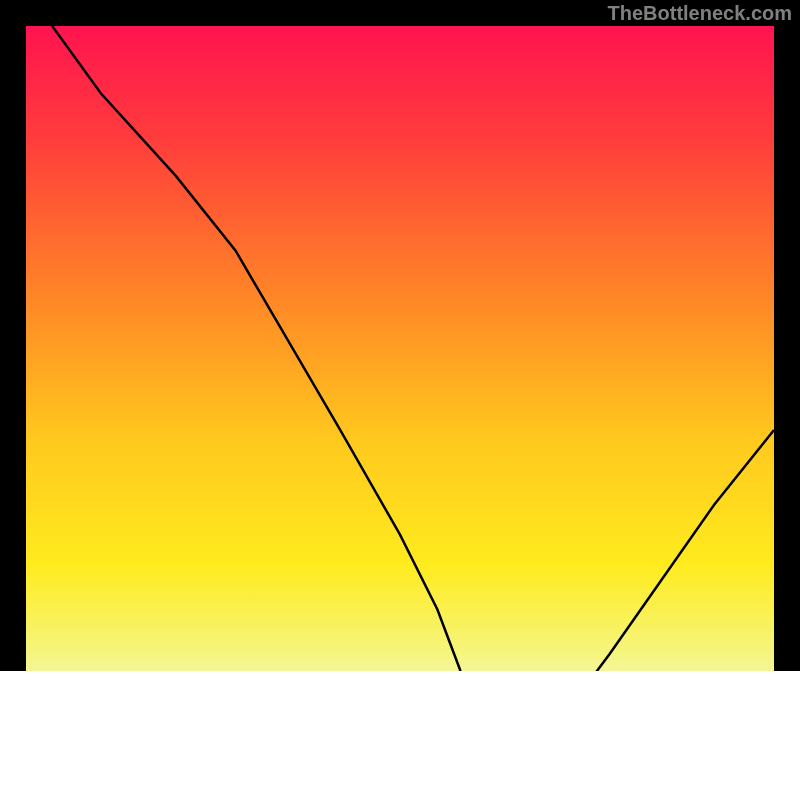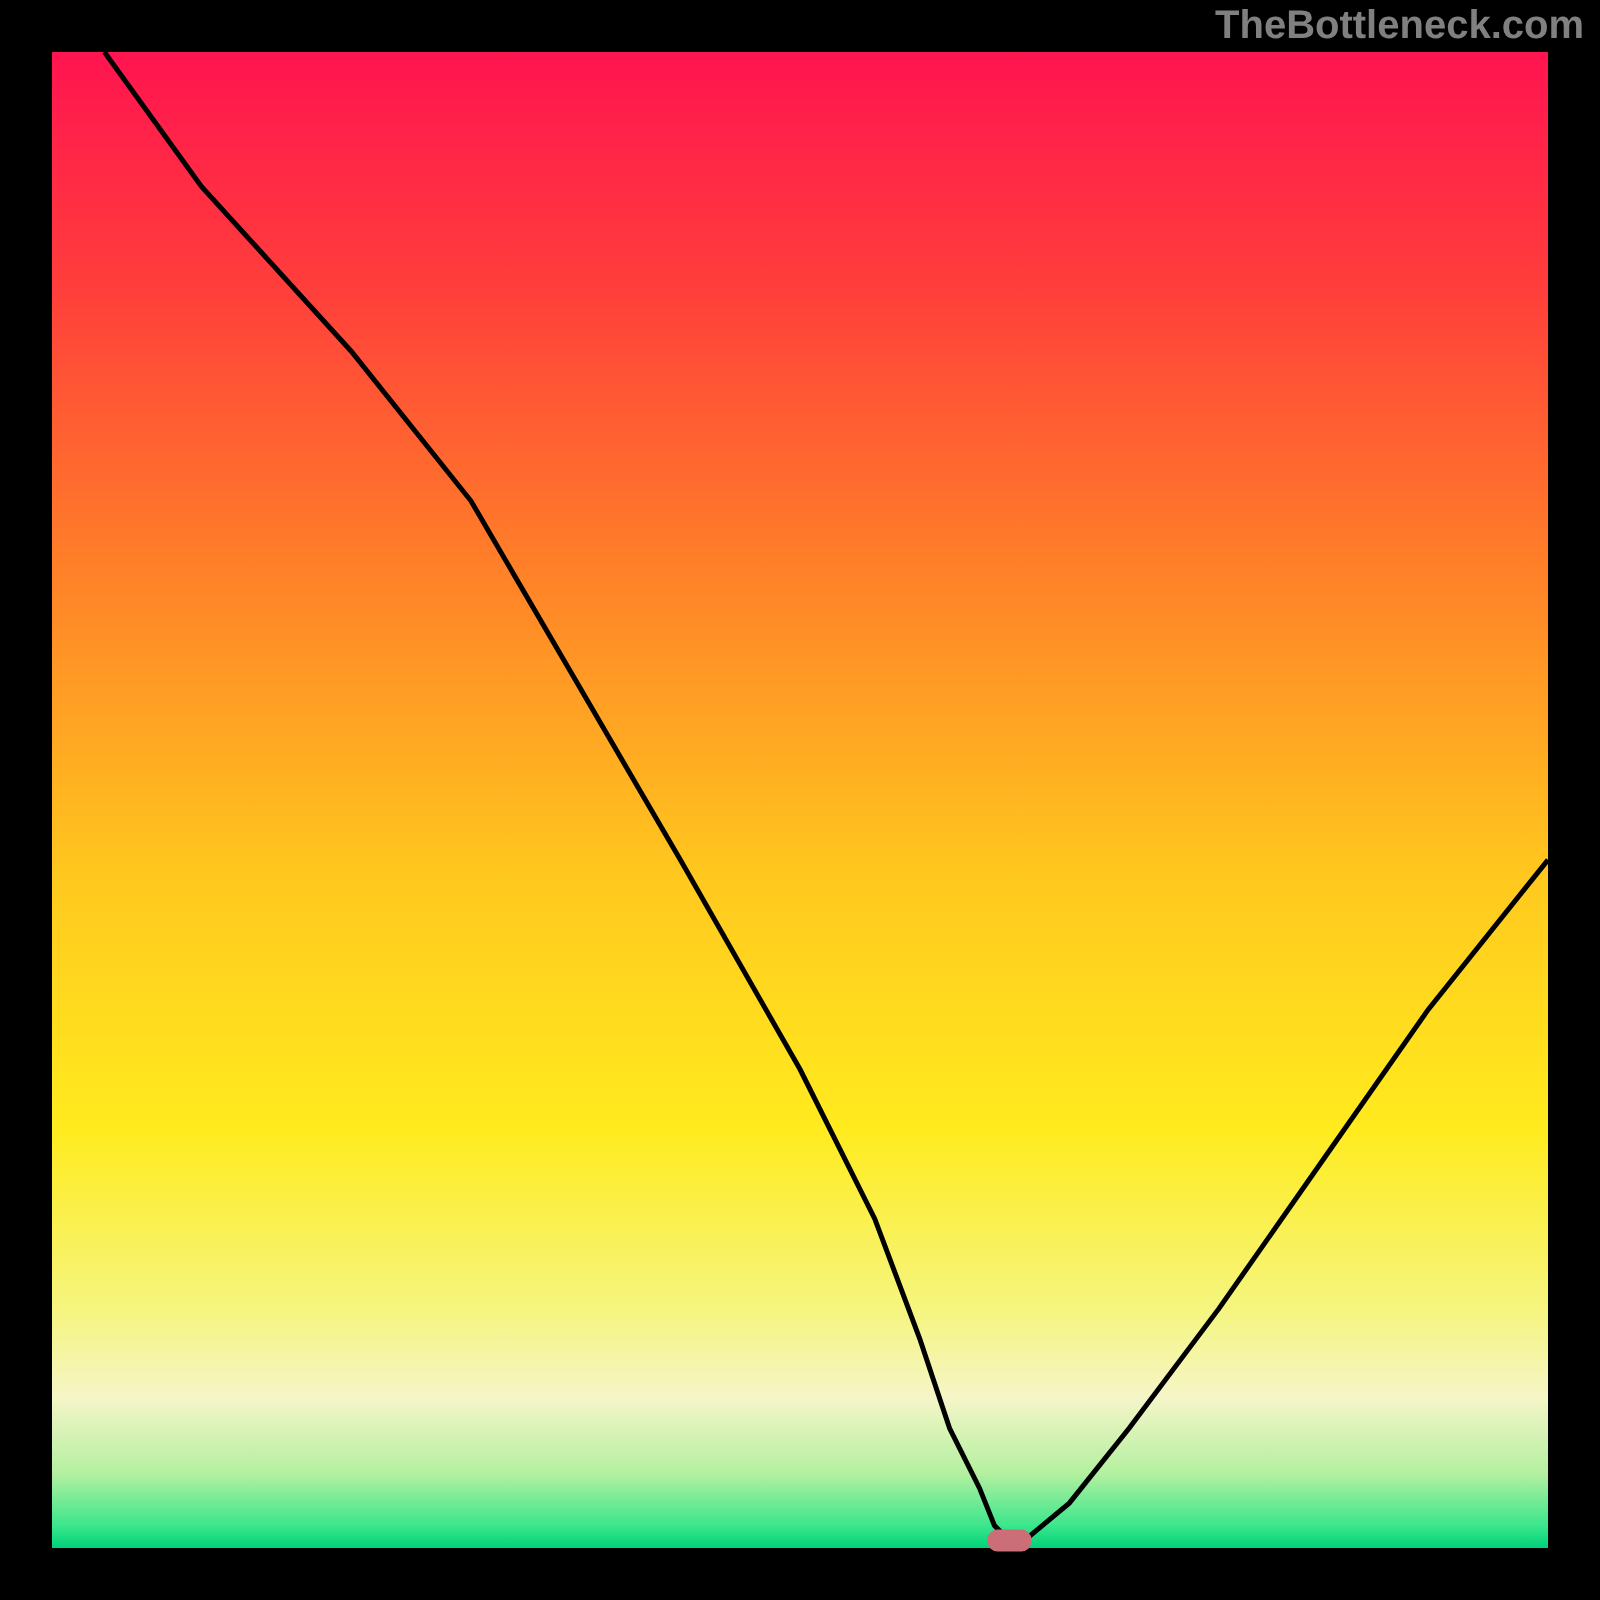--- a/index.html
+++ b/index.html
@@ -2,21 +2,21 @@
 <html><head>
 <meta charset="utf-8">
 <style>
   body {
     margin: 0;
     padding: 0;
     background: #fff;
   }
   .container {
     width: 800px;
-    height: 800px;
+    height: 671px;
     position: relative;
   }
   .watermark {
     position: absolute;
     top: 2px;
     right: 8px;
     font-family: Arial, sans-serif;
     font-size: 20px;
     font-weight: bold;
     color: #808080;

